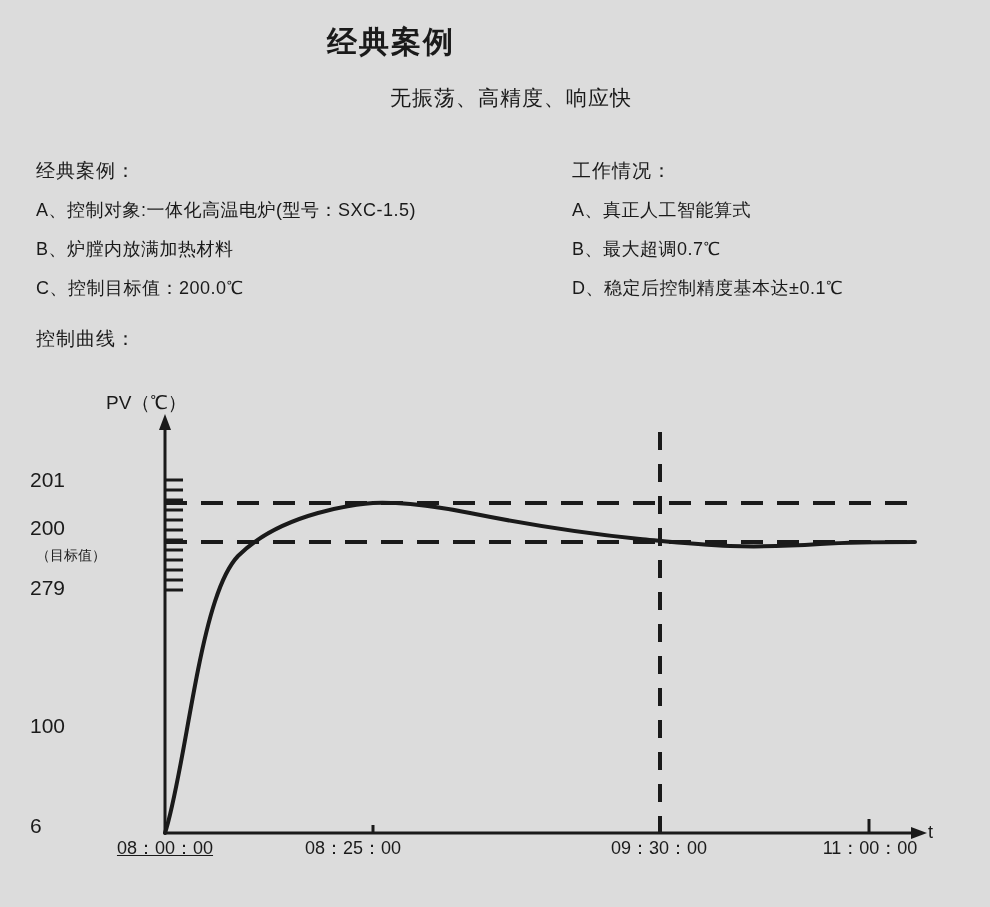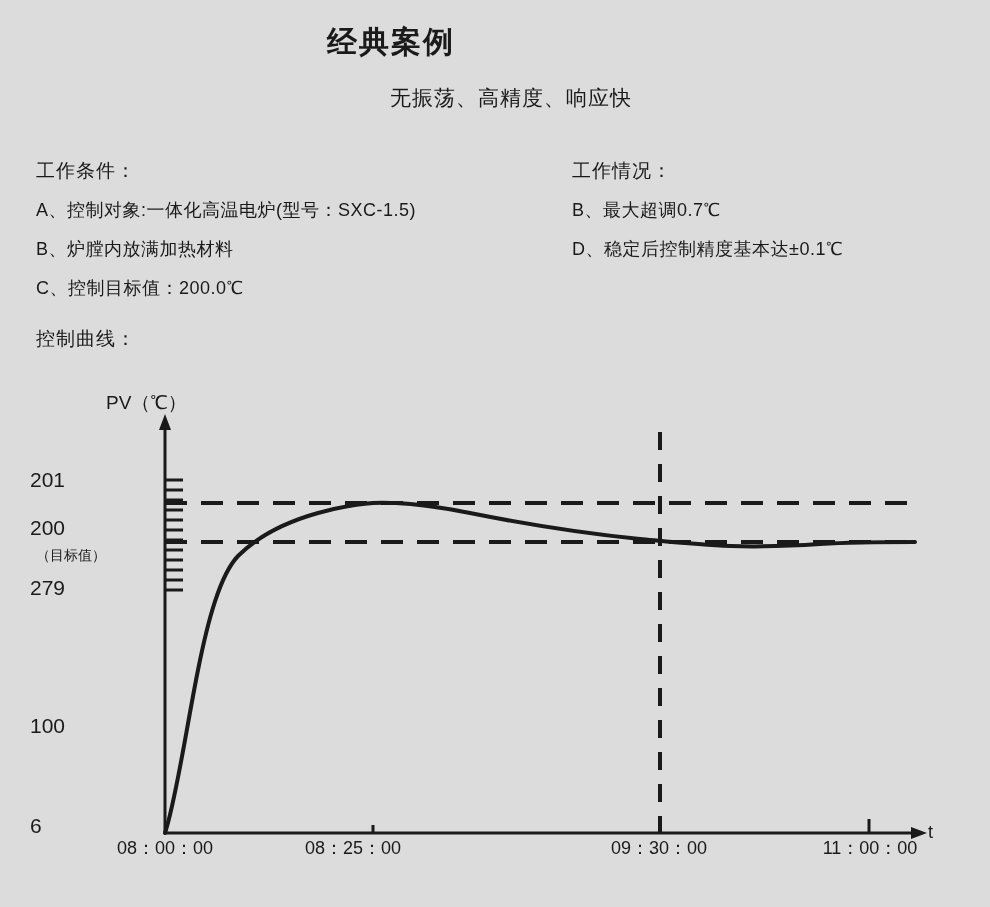--- a/index.html
+++ b/index.html
@@ -116,47 +116,48 @@
 </style>
 </head>
 <body>
 
 <div id="page">
 
   <div class="title">经典案例</div>
   <div class="subtitle">无振荡、高精度、响应快</div>
 
   <div class="col-left">
-    <div class="col-head">工作条件：</div>
+    <div class="col-head">经典案例：</div>
     <div class="col-item">A、控制对象:一体化高温电炉(型号：SXC-1.5)</div>
     <div class="col-item">B、炉膛内放满加热材料</div>
     <div class="col-item">C、控制目标值：200.0℃</div>
   </div>
 
   <div class="col-right">
     <div class="col-head">工作情况：</div>
+    <div class="col-item">A、真正人工智能算式</div>
     <div class="col-item">B、最大超调0.7℃</div>
     <div class="col-item">D、稳定后控制精度基本达±0.1℃</div>
   </div>
 
   <div class="curve-label">控制曲线：</div>
 
   <div id="chart">
 
     <div class="axis-title" id="pv-label">PV（℃）</div>
     <div class="axis-title" id="t-label">t</div>
 
     <div class="ytick" style="left:30px; top:98px;">201</div>
     <div class="ytick" style="left:30px; top:146px;">200</div>
     <div class="ysub" style="left:28px; top:177px;">（目标值）</div>
     <div class="ytick" style="left:30px; top:206px;">279</div>
     <div class="ytick" style="left:30px; top:344px;">100</div>
     <div class="ytick" style="left:30px; top:444px;">6</div>
 
-    <div class="xtick" style="left:95px;">08：00：00</div>
+    <div class="xtick" style="left:95px;text-decoration:underline;">08：00：00</div>
     <div class="xtick" style="left:283px;">08：25：00</div>
     <div class="xtick" style="left:589px;">09：30：00</div>
     <div class="xtick" style="left:800px;">11：00：00</div>
 
     <svg id="plot" width="990" height="520" viewBox="0 0 990 520">
 
       <line x1="165" y1="56" x2="165" y2="463" stroke="#1a1a1a" stroke-width="3"></line>
       <polygon points="165,44 159,60 171,60" fill="#1a1a1a"></polygon>
 
       <line x1="165" y1="463" x2="915" y2="463" stroke="#1a1a1a" stroke-width="3"></line>

